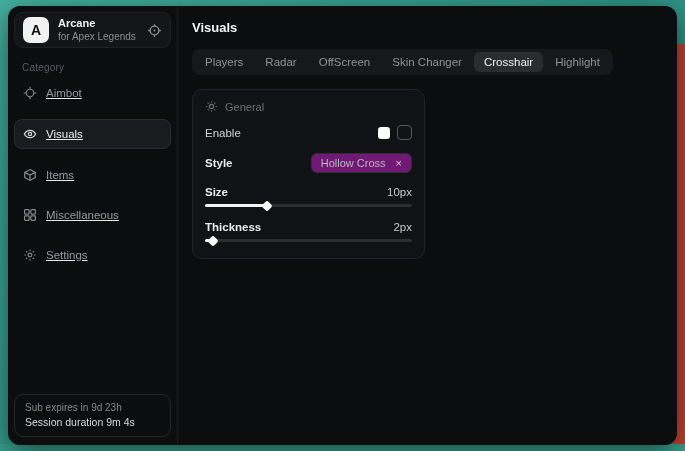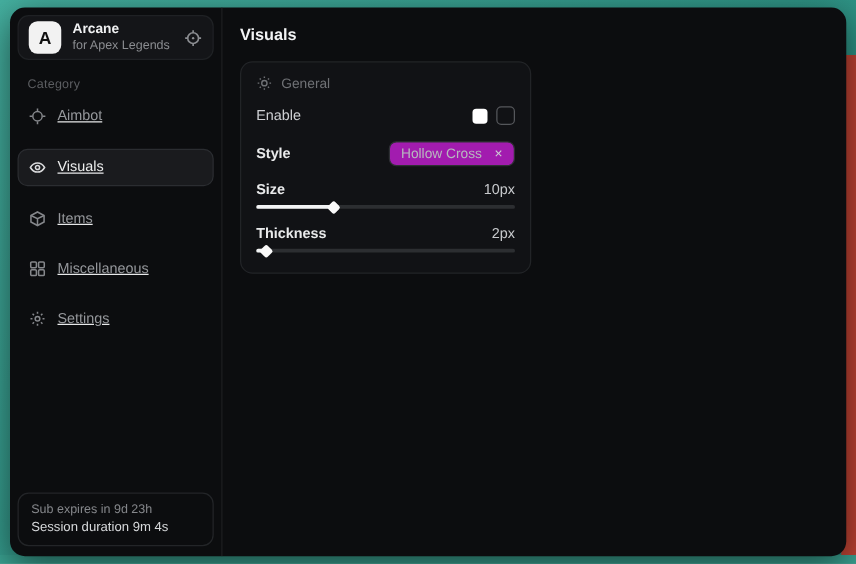--- a/index.html
+++ b/index.html
@@ -93,21 +93,21 @@
 
   .enable-controls { display:flex; align-items:center; gap:7px; }
   .color-swatch { width:12px; height:12px; border-radius:3px; cursor:pointer; }
   .checkbox {
     width:15px; height:15px; border-radius:4px; border:1.5px solid #55575b;
     background:transparent; cursor:pointer;
   }
 
   .select-pill {
     display:flex; align-items:center; gap:10px;
-    background:#a21caf; border:1px solid #2e3034; border-radius:6px;
+    background:#701a75; border:1px solid #2e3034; border-radius:6px;
     padding:3px 9px; cursor:pointer;
   }
   .select-pill-value { color:#b7b9be; font-size:11px; }
   .select-pill-x { color:#cfd1d5; font-size:11px; cursor:pointer; line-height:1; }
 
   .slider-row { margin-bottom:4px; }
   .slider-value { color:#c7c9cc; font-size:11.5px; }
   .slider-track {
     position:relative; height:3px; border-radius:2px; background:#2c2e31;
     margin:6px 0 14px 0; cursor:pointer;
@@ -208,20 +208,28 @@
       <div class="sub-line1">Sub expires in 9d 23h</div>
       <div class="sub-line2">Session duration 9m 4s</div>
     </div>
 
   </div>
 
   <div class="main">
 
     <div class="main-title">Visuals</div>
 
+    <div class="tabs">
+      <div class="tab">Players</div>
+      <div class="tab">Radar</div>
+      <div class="tab">OffScreen</div>
+      <div class="tab">Skin Changer</div>
+      <div class="tab active">Crosshair</div>
+      <div class="tab">Highlight</div>
+    </div>
 
     <div class="panel">
 
       <div class="panel-header">
         <span class="panel-icon">
           <svg width="13" height="13" viewBox="0 0 16 16" fill="none" stroke="currentColor" stroke-width="1.4">
             <circle cx="8" cy="8" r="2.6"></circle>
             <path d="M8 1.4v1.6M8 13v1.6M1.4 8H3M13 8h1.6M3.4 3.4l1.1 1.1M11.5 11.5l1.1 1.1M12.6 3.4l-1.1 1.1M4.5 11.5l-1.1 1.1"></path>
           </svg>
         </span>

